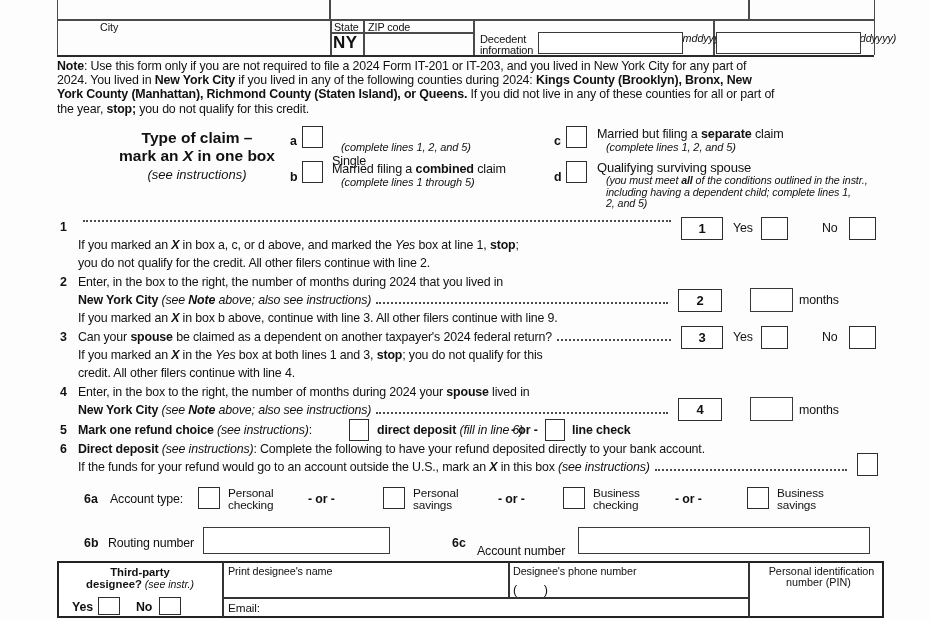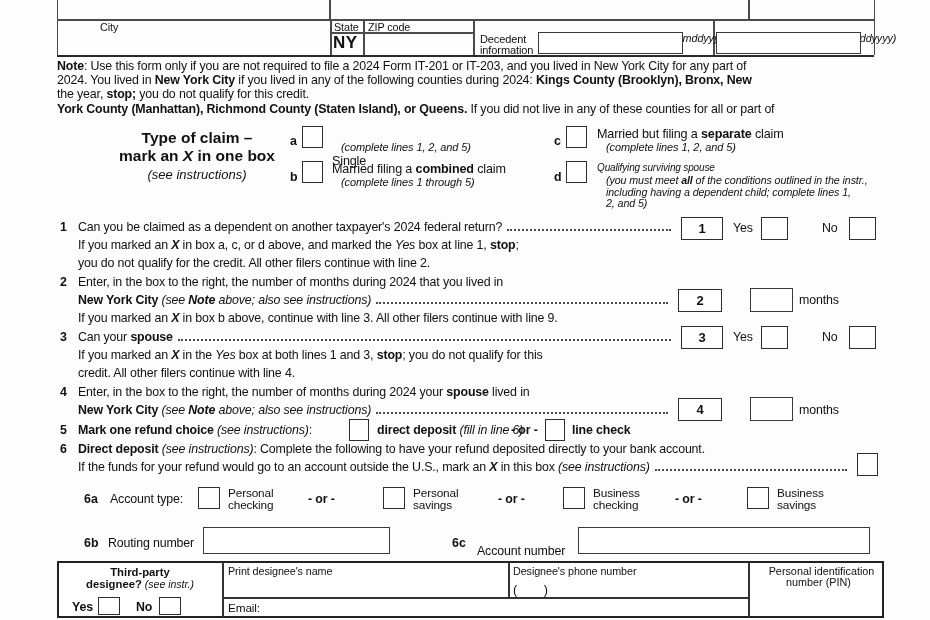--- a/index.html
+++ b/index.html
@@ -61,22 +61,22 @@
 
   <span class="lab" style="left:716px;top:20px;">
     <span class="t">Spouse's date of death </span><span class="i t">(mmddyyyy)</span>
   </span>
   <div class="inbox" style="left:716px;top:32px;width:145px;height:22px;"></div>
 </div>
 
 <div class="abs" style="left:57px;top:59px;width:835px;">
   <div class="note-line"><span class="b t">Note</span><span class="t">: Use this form only if you are not required to file a 2024 Form IT-201 or IT-203, and you lived in New York City for any part of</span></div>
   <div class="note-line"><span class="t">2024. You lived in </span><span class="b t">New York City</span><span class="t"> if you lived in any of the following counties during 2024: </span><span class="b t">Kings County (Brooklyn), Bronx, New</span></div>
+  <div class="note-line"><span class="b t">York County (Manhattan), Richmond County (Staten Island), or Queens.</span><span class="t"> If you did not live in any of these counties for all or part of</span></div>
   <div class="note-line"><span class="t">the year, </span><span class="b t">stop;</span><span class="t"> you do not qualify for this credit.</span></div>
-  <div class="note-line"><span class="b t">York County (Manhattan), Richmond County (Staten Island), or Queens.</span><span class="t"> If you did not live in any of these counties for all or part of</span></div>
 </div>
 
 <div>
   <div class="claim-title b" style="left:72px;top:129px;font-size:15.5px;">Type of claim –</div>
   <div class="claim-title b" style="left:72px;top:147px;font-size:15.5px;">
     <span class="t">mark an </span><span class="i t">X</span><span class="t"> in one box</span>
   </div>
   <div class="claim-title i" style="left:72px;top:167px;font-size:13px;">(see instructions)</div>
 
   <span class="num" style="left:290px;top:134px;">a</span>
@@ -89,29 +89,28 @@
   <span class="txt" style="left:332px;top:162px;font-size:12.6px;"><span class="t">Married filing a </span><span class="b t">combined</span><span class="t"> claim</span></span>
   <span class="small-i" style="left:341px;top:176px;font-size:11px;">(complete lines 1 through 5)</span>
 
   <span class="num" style="left:554px;top:134px;">c</span>
   <div class="cb" style="left:566px;top:126px;width:21px;height:22px;"></div>
   <span class="txt" style="left:597px;top:127px;font-size:12.6px;"><span class="t">Married but filing a </span><span class="b t">separate</span><span class="t"> claim</span></span>
   <span class="small-i" style="left:606px;top:141px;font-size:11px;">(complete lines 1, 2, and 5)</span>
 
   <span class="num" style="left:554px;top:170px;">d</span>
   <div class="cb" style="left:566px;top:161px;width:21px;height:22px;"></div>
-  <span class="txt" style="left:597px;top:160px;font-size:10px;font-style:italic;">Qualifying surviving spouse</span>
+  <span class="txt" style="left:597px;top:160px;font-size:13px;">Qualifying surviving spouse</span>
   <span class="small-i" style="left:606px;top:174px;"><span class="t">(you must meet </span><span class="b t">all</span><span class="t"> of the conditions outlined in the instr.,</span></span>
   <span class="small-i" style="left:606px;top:186px;">including having a dependent child; complete lines 1,</span>
   <span class="small-i" style="left:606px;top:197px;">2, and 5)</span>
 </div>
 
 <span class="num" style="left:60px;top:220px;">1</span>
 <div class="row" style="left:78px;top:220px;width:597px;">
-  <span class="t">Can you be claimed as a dependent on another taxpayer's 2024 federal return?</span>
   <div class="leader"></div>
 </div>
 <div class="numbox" style="left:681px;top:217px;width:42px;height:23px;">
     <span>1</span>
   </div>
 <span class="txt" style="left:733px;top:221px;">Yes</span>
 <div class="cb" style="left:761px;top:217px;width:27px;height:23px;"></div>
 <span class="txt" style="left:822px;top:221px;">No</span>
 <div class="cb" style="left:849px;top:217px;width:27px;height:23px;"></div>
 <div class="txt" style="left:78px;top:238px;"><span class="t">If you marked an </span><span class="b i t">X</span><span class="t"> in box a, c, or d above, and marked the </span><span class="i t">Yes</span><span class="t"> box at line 1, </span><span class="b t">stop</span><span class="t">;</span></div>
@@ -125,21 +124,21 @@
 </div>
 <div class="numbox" style="left:678px;top:289px;width:44px;height:23px;">
     <span>2</span>
   </div>
 <div class="inbox" style="left:750px;top:288px;width:43px;height:24px;"></div>
 <span class="txt" style="left:799px;top:293px;">months</span>
 <div class="txt" style="left:78px;top:311px;"><span class="t">If you marked an </span><span class="b i t">X</span><span class="t"> in box b above, continue with line 3. All other filers continue with line 9.</span></div>
 
 <span class="num" style="left:60px;top:330px;">3</span>
 <div class="row" style="left:78px;top:330px;width:597px;">
-  <span class="t">Can your </span><span class="b t">spouse</span>
+  <span class="t">Can your </span><span class="b t">spouse</span><span class="t"> be claimed as a dependent on another taxpayer's 2024 federal return?</span>
   <div class="leader"></div>
 </div>
 <div class="numbox" style="left:681px;top:326px;width:42px;height:23px;">
     <span>3</span>
   </div>
 <span class="txt" style="left:733px;top:330px;">Yes</span>
 <div class="cb" style="left:761px;top:326px;width:27px;height:23px;"></div>
 <span class="txt" style="left:822px;top:330px;">No</span>
 <div class="cb" style="left:849px;top:326px;width:27px;height:23px;"></div>
 <div class="txt" style="left:78px;top:348px;"><span class="t">If you marked an </span><span class="b i t">X</span><span class="t"> in the </span><span class="i t">Yes</span><span class="t"> box at both lines 1 and 3, </span><span class="b t">stop</span><span class="t">; you do not qualify for this</span></div>

